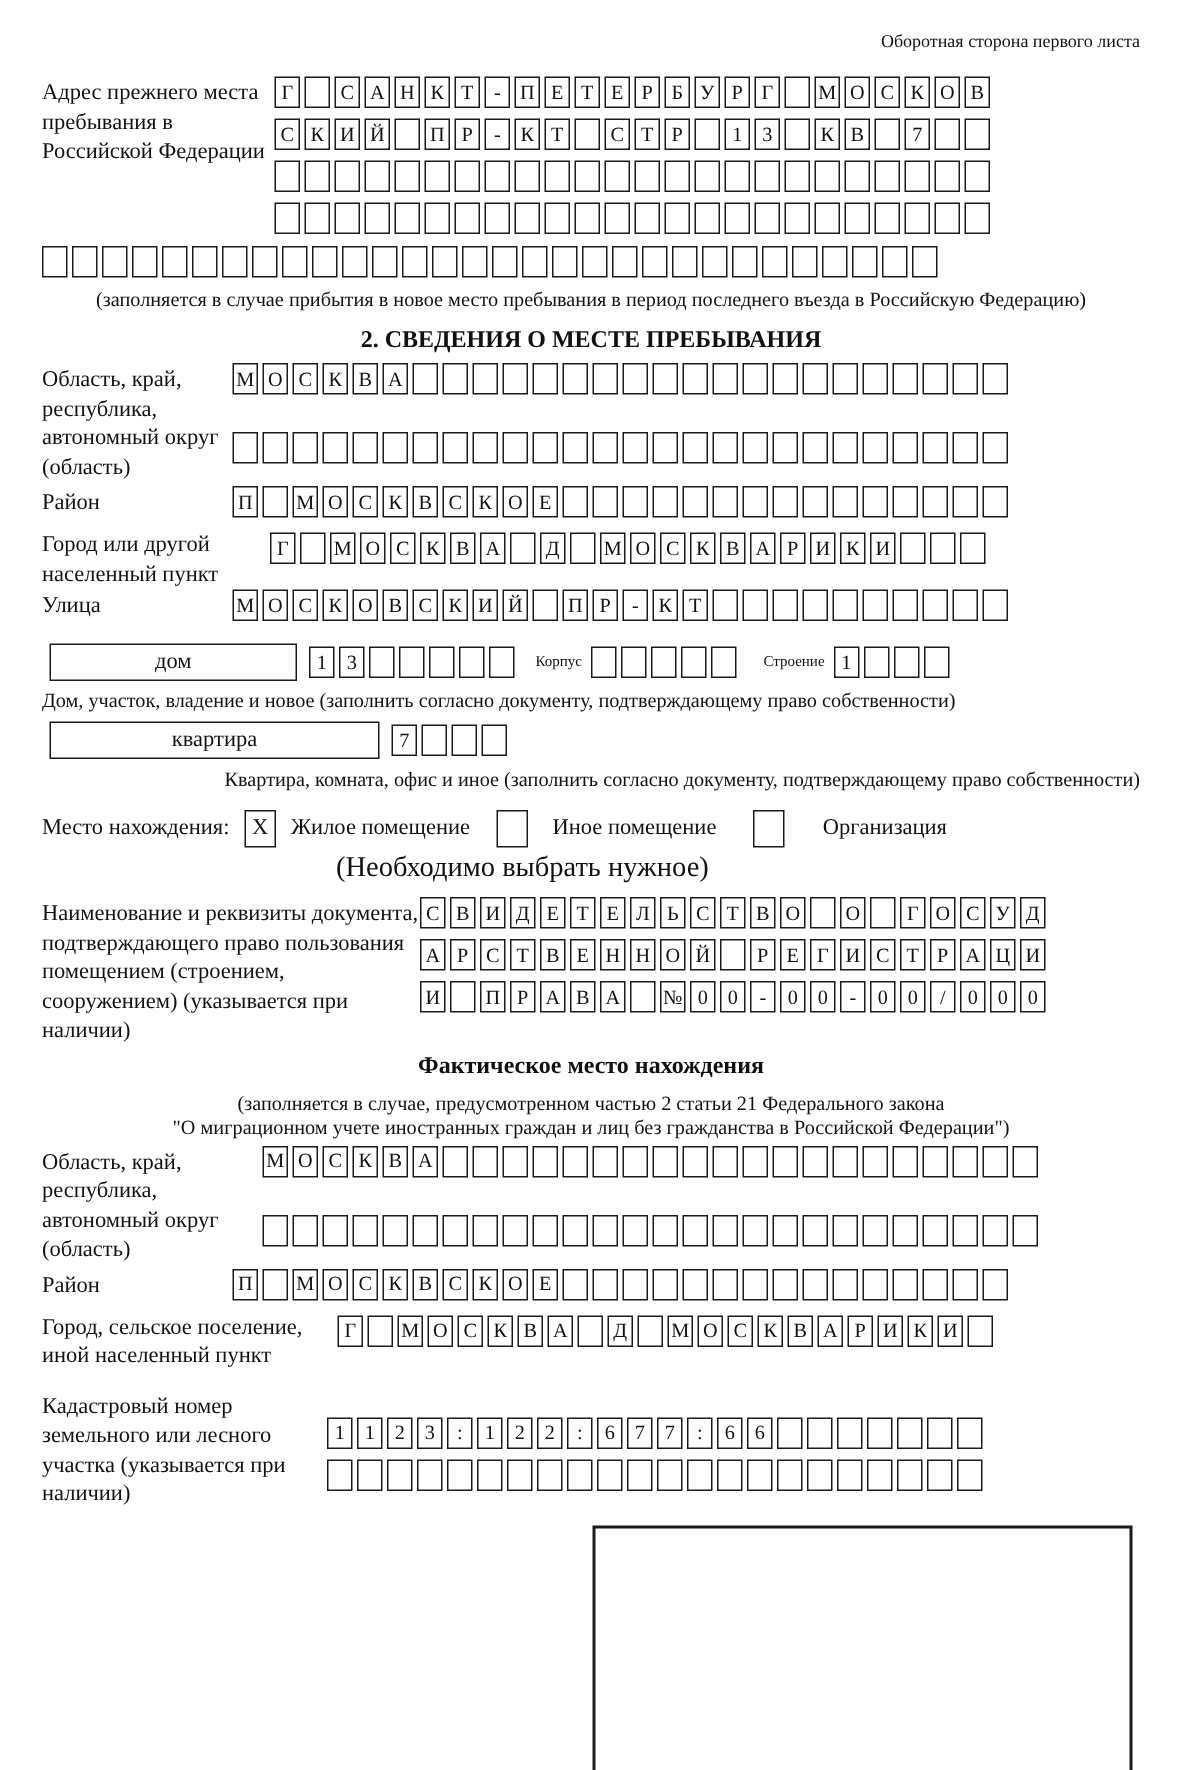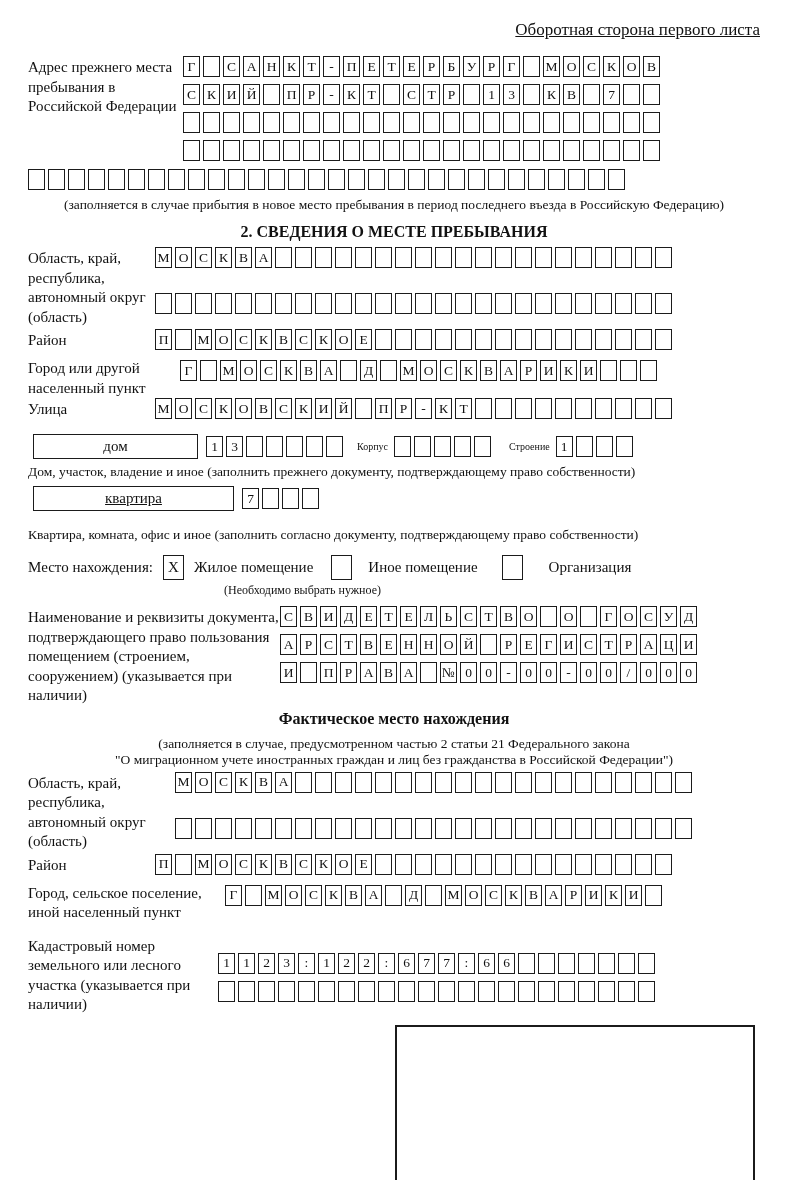--- a/index.html
+++ b/index.html
@@ -3,21 +3,21 @@
 <meta charset="utf-8">
 <style>
   * { margin:0; padding:0; box-sizing:border-box; }
   html,body { background:#fff; }
   body {
     width:800px; height:1180px; overflow:hidden;
     font-family:"Liberation Serif","DejaVu Serif",serif;
     color:#111; position:relative;
   }
   .page { padding:16px 40px 0 28px; }
-  .hdr { text-align:right; font-size:17px; padding-top:4px;text-decoration:underline; }
+  .hdr { text-align:right; font-size:12px; padding-top:4px; }
 
   .field { display:flex; align-items:flex-start; margin-top:6px; }
   .flabel { font-size:15px; line-height:1.3; flex:none; padding-top:2px; }
   .lw155 { width:155px; } .lw127 { width:127px; } .lw150 { width:152px; }
   .lw252 { width:252px; } .lw147 { width:147px; } .lw197 { width:197px;font-family:Liberation Serif, serif; }
   .lw190 { width:190px; }
   .rowscol { display:flex; flex-direction:column; }
 
   .cells { display:flex; gap:3px; margin-bottom:7px; }
   .cell {
@@ -31,29 +31,29 @@
   .caption { font-size:13.5px; text-align:center; margin-top:2px; }
   .sect-title { font-size:16px; font-weight:bold; text-align:center; margin-top:10px; }
 
   .domline { display:flex; align-items:center; margin-top:8px; }
   .widebox {
     border:1.6px solid #1b1b1b; height:25px;
     display:flex; align-items:center; justify-content:center;
     font-size:15px; flex:none;
   }
   .dombox { width:165px; margin-left:5px; }
-  .kvbox  { width:201px; margin-left:5px;text-decoration:underline; }
+  .kvbox  { width:220px; margin-left:5px; }
   .inl-label { font-size:10px; flex:none; }
 
   .cbrow { display:flex; align-items:center; margin-top:12px; font-size:15px; }
   .cb {
     width:21px; height:25px; border:1.6px solid #1b1b1b; flex:none;
     display:flex; align-items:center; justify-content:center; font-size:15px;
   }
-  .choose-note { font-size:12px; margin:3px 0 0 196px; }
+  .choose-note { font-size:19px; margin:3px 0 0 196px; }
 
   .fact-note { font-size:13.5px; text-align:center; }
 
   .markbox {
     width:360px; height:173px; border:2px solid #1b1b1b;
     margin:10px 0 0 367px;
   }
   .mark-caption {
     width:404px; margin:5px 0 0 348px;
     font-size:13.5px; text-align:center; line-height:1.45;
@@ -387,32 +387,32 @@
         <span class="cell"></span>
       </div>
     <div class="inl-label" style="margin-left:18px">Строение</div>
     <div class="cells" style="margin:0 0 0 6px">
         <span class="cell">1</span>
         <span class="cell"></span>
         <span class="cell"></span>
         <span class="cell"></span>
       </div>
   </div>
-  <div class="caption" style="text-align:left; margin-top:5px">Дом, участок, владение и иное (заполнить прежнего документу, подтверждающему право собственности)</div>
+  <div class="caption" style="text-align:left; margin-top:5px">Дом, участок, владение и новое (заполнить согласно документу, подтверждающему право собственности)</div>
 
   <div class="domline" style="margin-top:6px">
     <div class="widebox kvbox">квартира</div>
     <div class="cells" style="margin:0 0 0 8px">
         <span class="cell">7</span>
         <span class="cell"></span>
         <span class="cell"></span>
         <span class="cell"></span>
       </div>
   </div>
-  <div class="caption" style="text-align:left; margin-top:16px">Квартира, комната, офис и иное (заполнить согласно документу, подтверждающему право собственности)</div>
+  <div class="caption" style="text-align:right; margin-top:6px">Квартира, комната, офис и иное (заполнить согласно документу, подтверждающему право собственности)</div>
 
   <div class="cbrow">
     <span>Место нахождения:</span>
     <span class="cb" style="margin-left:10px">X</span>
     <span style="margin-left:10px">Жилое помещение</span>
     <span class="cb" style="margin-left:18px"></span>
     <span style="margin-left:16px">Иное помещение</span>
     <span class="cb" style="margin-left:24px"></span>
     <span style="margin-left:26px">Организация</span>
   </div>

